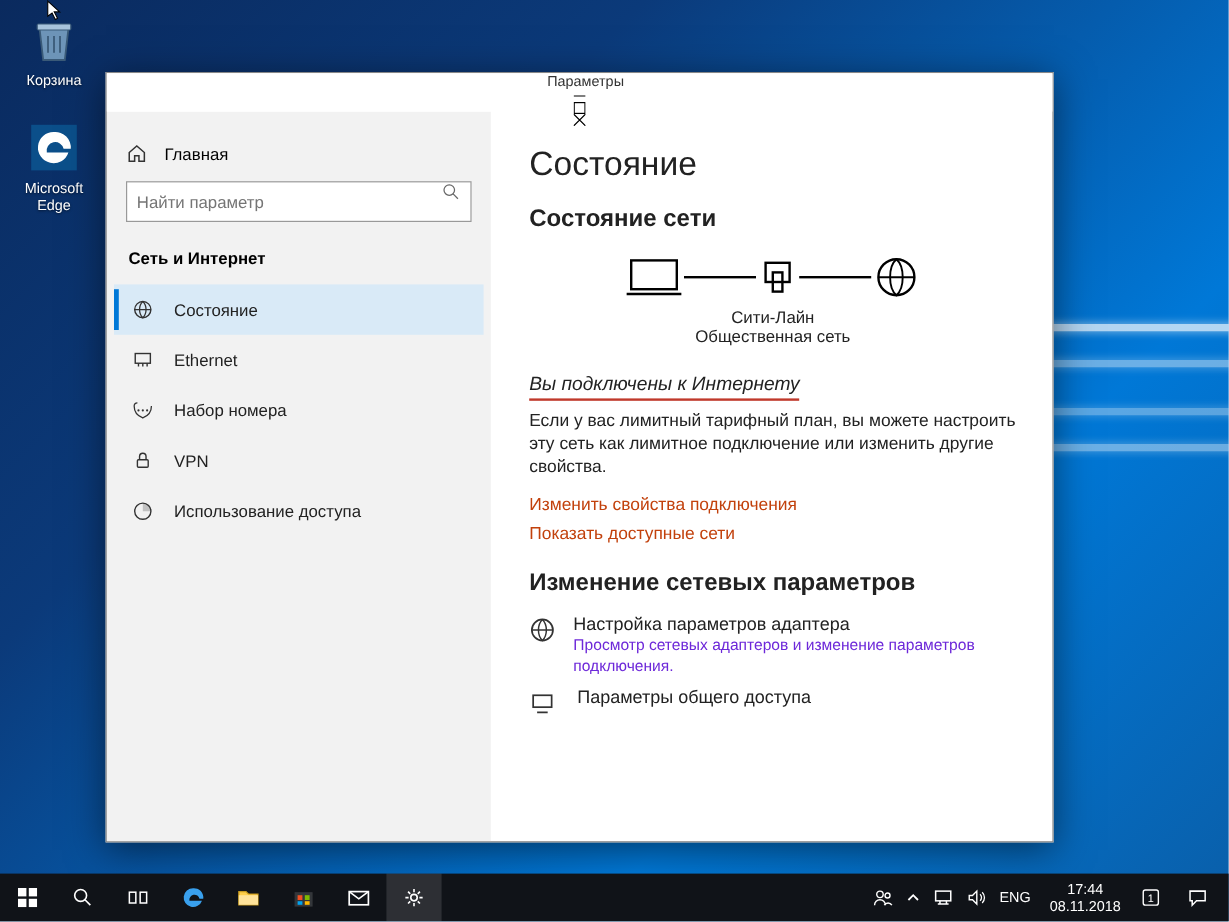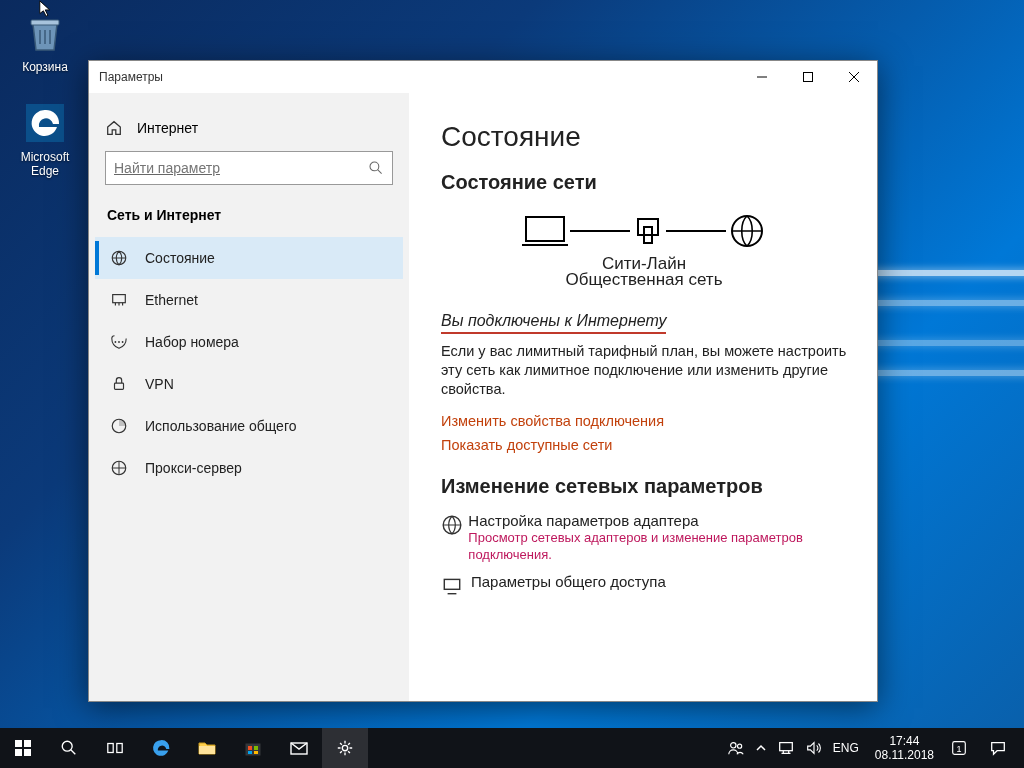--- a/index.html
+++ b/index.html
@@ -39,36 +39,36 @@
   .window {
     position: absolute; left: 88px; top: 60px; width: 790px; height: 642px;
     background: #fff; color: #000;
     box-shadow: 0 6px 30px rgba(0,0,0,.5);
     display: flex; flex-direction: column;
     border: 1px solid #888;
   }
   .titlebar {
     height: 32px; display: flex; align-items: center;
     background: #fff; border-bottom: 0;
-    font-size: 12px; color: #333;
+    font-size: 12px; color: #333; flex-direction: column;
   }
   .titlebar .title { padding-left: 10px; }
   .titlebar .spacer { flex: 1; }
   .win-btn { width: 46px; height: 32px; display:flex; align-items:center; justify-content:center; color:#444; }
 
   .client { flex:1; display:flex; overflow:hidden; }
   .sidebar {
     width: 320px; background: #f2f2f2; padding: 20px 6px 10px 6px;
     border-right: 0;
     display:flex; flex-direction:column;
   }
   .home-row { display:flex; align-items:center; gap:14px; padding: 6px 10px 14px 10px; font-size: 14px; }
   .searchbox {
     margin: 0 10px 18px 10px; height: 34px; border:1px solid #999; background:#fff;
-    display:flex; align-items:center; padding:0 8px; color:#666;text-decoration:underline;
+    display:flex; padding:0 8px; color:#666;
   }
   .searchbox input { flex:1; border:none; outline:none; font-size:14px; color:#333; background:transparent; }
   .cat-title { font-size: 14px; font-weight:600; padding: 4px 12px 14px 12px; }
   .nav { display:flex; flex-direction:column; }
   .nav-item {
     display:flex; align-items:center; gap:16px; height:42px;
     padding-left: 14px; font-size:14px; color:#222;
     position:relative;
   }
   .nav-item.active { background:#d9eaf7; }
@@ -78,31 +78,31 @@
   .nav-item .ic { width:20px; display:flex; justify-content:center; color:#333; }
 
   .main {
     flex:1; padding: 28px 30px 10px 32px; overflow-y:auto;
     font-size: 14.5px; color:#222;
   }
   .main h1 { font-size: 28px; font-weight: 400; margin-bottom: 18px; }
   .main h2 { font-size: 20px; font-weight: 700; margin: 10px 0 14px; }
   .net-diagram { display:flex; align-items:center; justify-content:center; gap: 2px; margin: 18px 0 6px; }
   .net-diagram .seg { width: 60px; height: 0; border-top: 2px solid #000; }
-  .net-caption { text-align:center; font-size:17px; line-height:16px; margin-bottom: 18px; }
+  .net-caption { text-align:center; font-size:14px; line-height:16px; margin-bottom: 18px; }
   .status-line {
     font-size: 16px; margin: 6px 0 2px;
     border-bottom: 2px solid #c0392b; display:inline-block; padding-bottom: 2px; font-style: italic;
   }
   .para { margin: 6px 0 14px; line-height: 19px; }
   .linklike { color:#c2410c; margin: 8px 0; display:block; }
-  .opt { display:flex; gap:4px; margin: 10px 0 4px; }
+  .opt { display:flex; gap:14px; margin: 10px 0 4px; }
   .opt .oic { width:26px; padding-top:2px; }
   .opt .otxt .ot { font-size:15px; }
-  .opt .otxt .od { font-size:13px; color:#be185d; line-height:17px; }
+  .opt .otxt .od { font-size:13px; color:#6d28d9; line-height:17px; }
 
   .taskbar {
     position:absolute; left:0; right:0; bottom:0; height:40px;
     background:#101318; display:flex; align-items:center; color:#fff;
     font-size:12px;
   }
   .tb-left { display:flex; align-items:center; height:100%; }
   .tb-btn { width:46px; height:100%; display:flex; align-items:center; justify-content:center; }
   .tb-btn.active { background: rgba(255,255,255,.12); }
   .tb-spacer { flex:1; }
@@ -172,21 +172,21 @@
     </div>
 
     <div class="client">
       <div class="sidebar">
         <div class="home-row">
           <span class="ic">
             <svg width="18" height="18" viewBox="0 0 20 20">
                 <path d="M3 9 L10 3 L17 9 V17 H12 V12 H8 V17 H3 Z" fill="none" stroke="#333" stroke-width="1.4"></path>
               </svg>
           </span>
-          <span>Интернет</span>
+          <span>Главная</span>
         </div>
 
         <div class="searchbox">
           <input type="text" placeholder="Найти параметр" style="">
           <svg width="16" height="16" viewBox="0 0 20 20">
             <circle cx="8" cy="8" r="5.5" fill="none" stroke="#666" stroke-width="1.3"></circle>
             <path d="M12 12 L17 17" stroke="#666" stroke-width="1.3"></path>
           </svg>
         </div>
 
@@ -231,30 +231,21 @@
             </span>
             <span>VPN</span>
           </div>
           <div class="nav-item">
             <span class="ic">
               <svg width="18" height="18" viewBox="0 0 20 20">
                   <circle cx="10" cy="10" r="7.5" fill="none" stroke="#333" stroke-width="1.3"></circle>
                   <path d="M10 2.5 A7.5 7.5 0 0 1 17.5 10 L10 10 Z" fill="#333" opacity=".25"></path>
                 </svg>
             </span>
-            <span>Использование общего</span>
-          </div>
-          <div class="nav-item">
-            <span class="ic">
-              <svg width="18" height="18" viewBox="0 0 20 20">
-                  <circle cx="10" cy="10" r="7.5" fill="none" stroke="#333" stroke-width="1.3"></circle>
-                  <path d="M2.5 10 H17.5 M10 2.5 V17.5" stroke="#333" stroke-width="1.1"></path>
-                </svg>
-            </span>
-            <span>Прокси-сервер</span>
+            <span>Использование доступа</span>
           </div>
         </div>
       </div>
 
       <div class="main">
         <h1>Состояние</h1>
         <h2>Состояние сети</h2>
 
         <div class="net-diagram">
           <svg width="46" height="36" viewBox="0 0 46 36">

